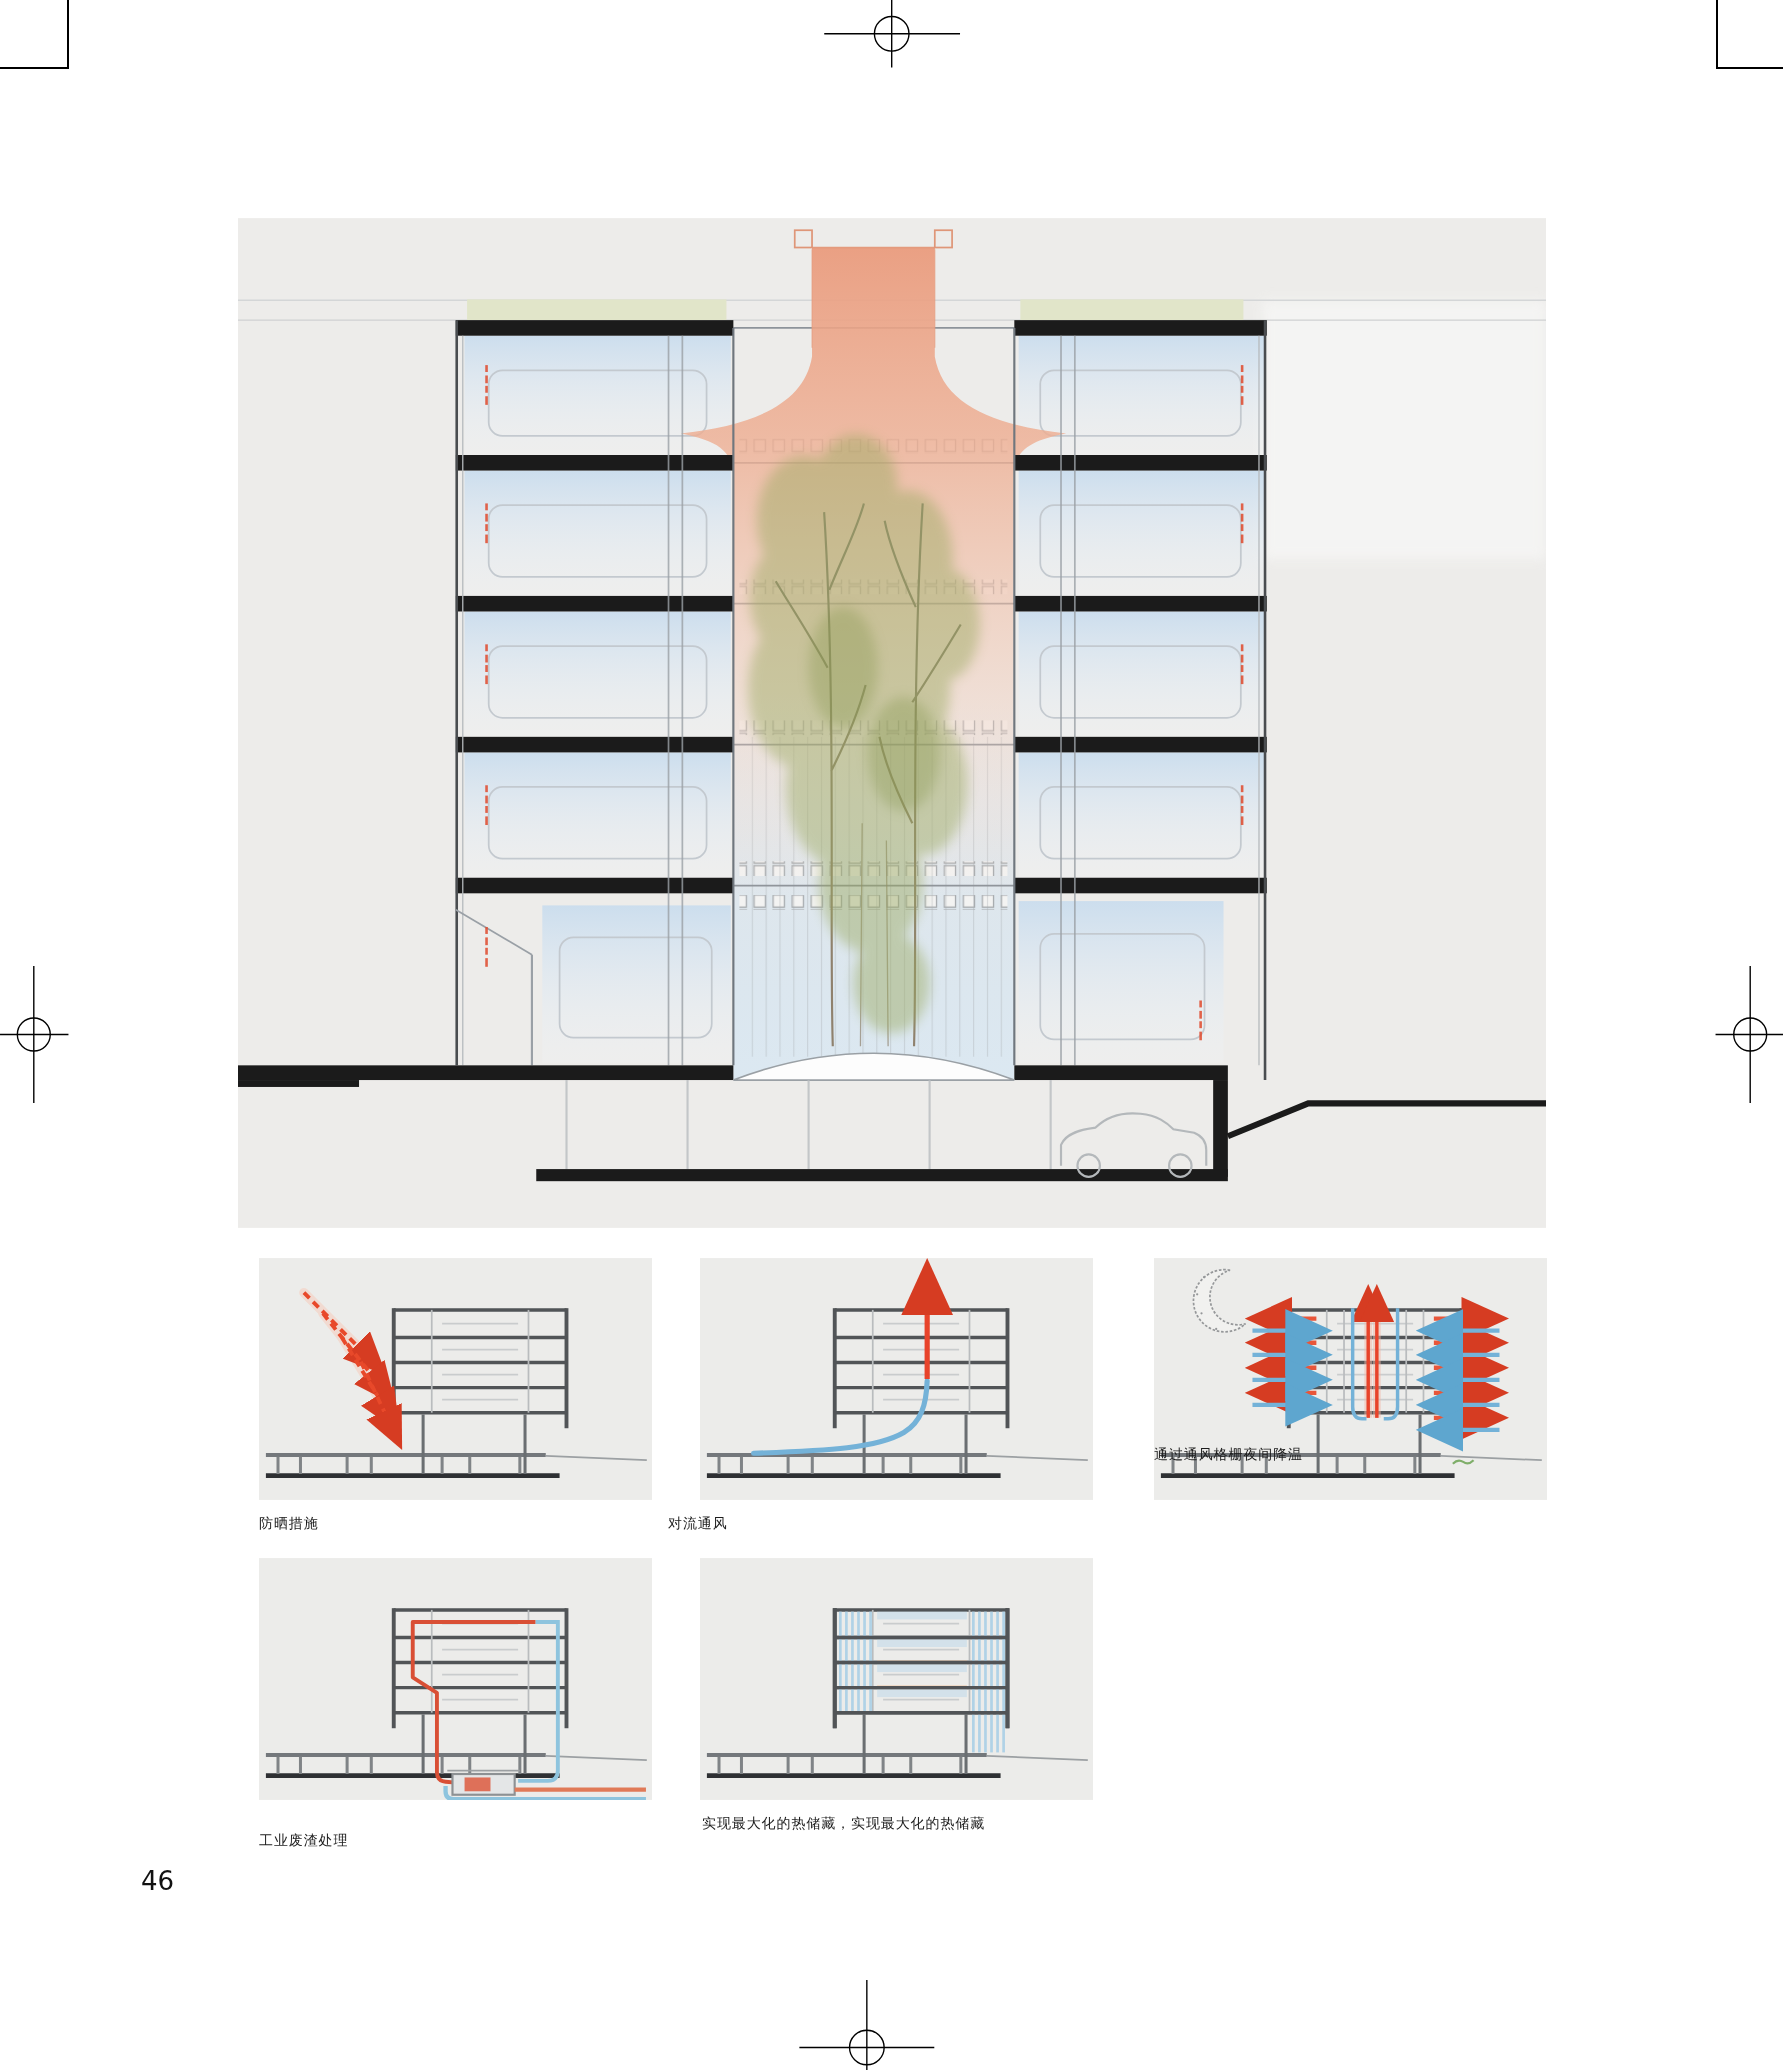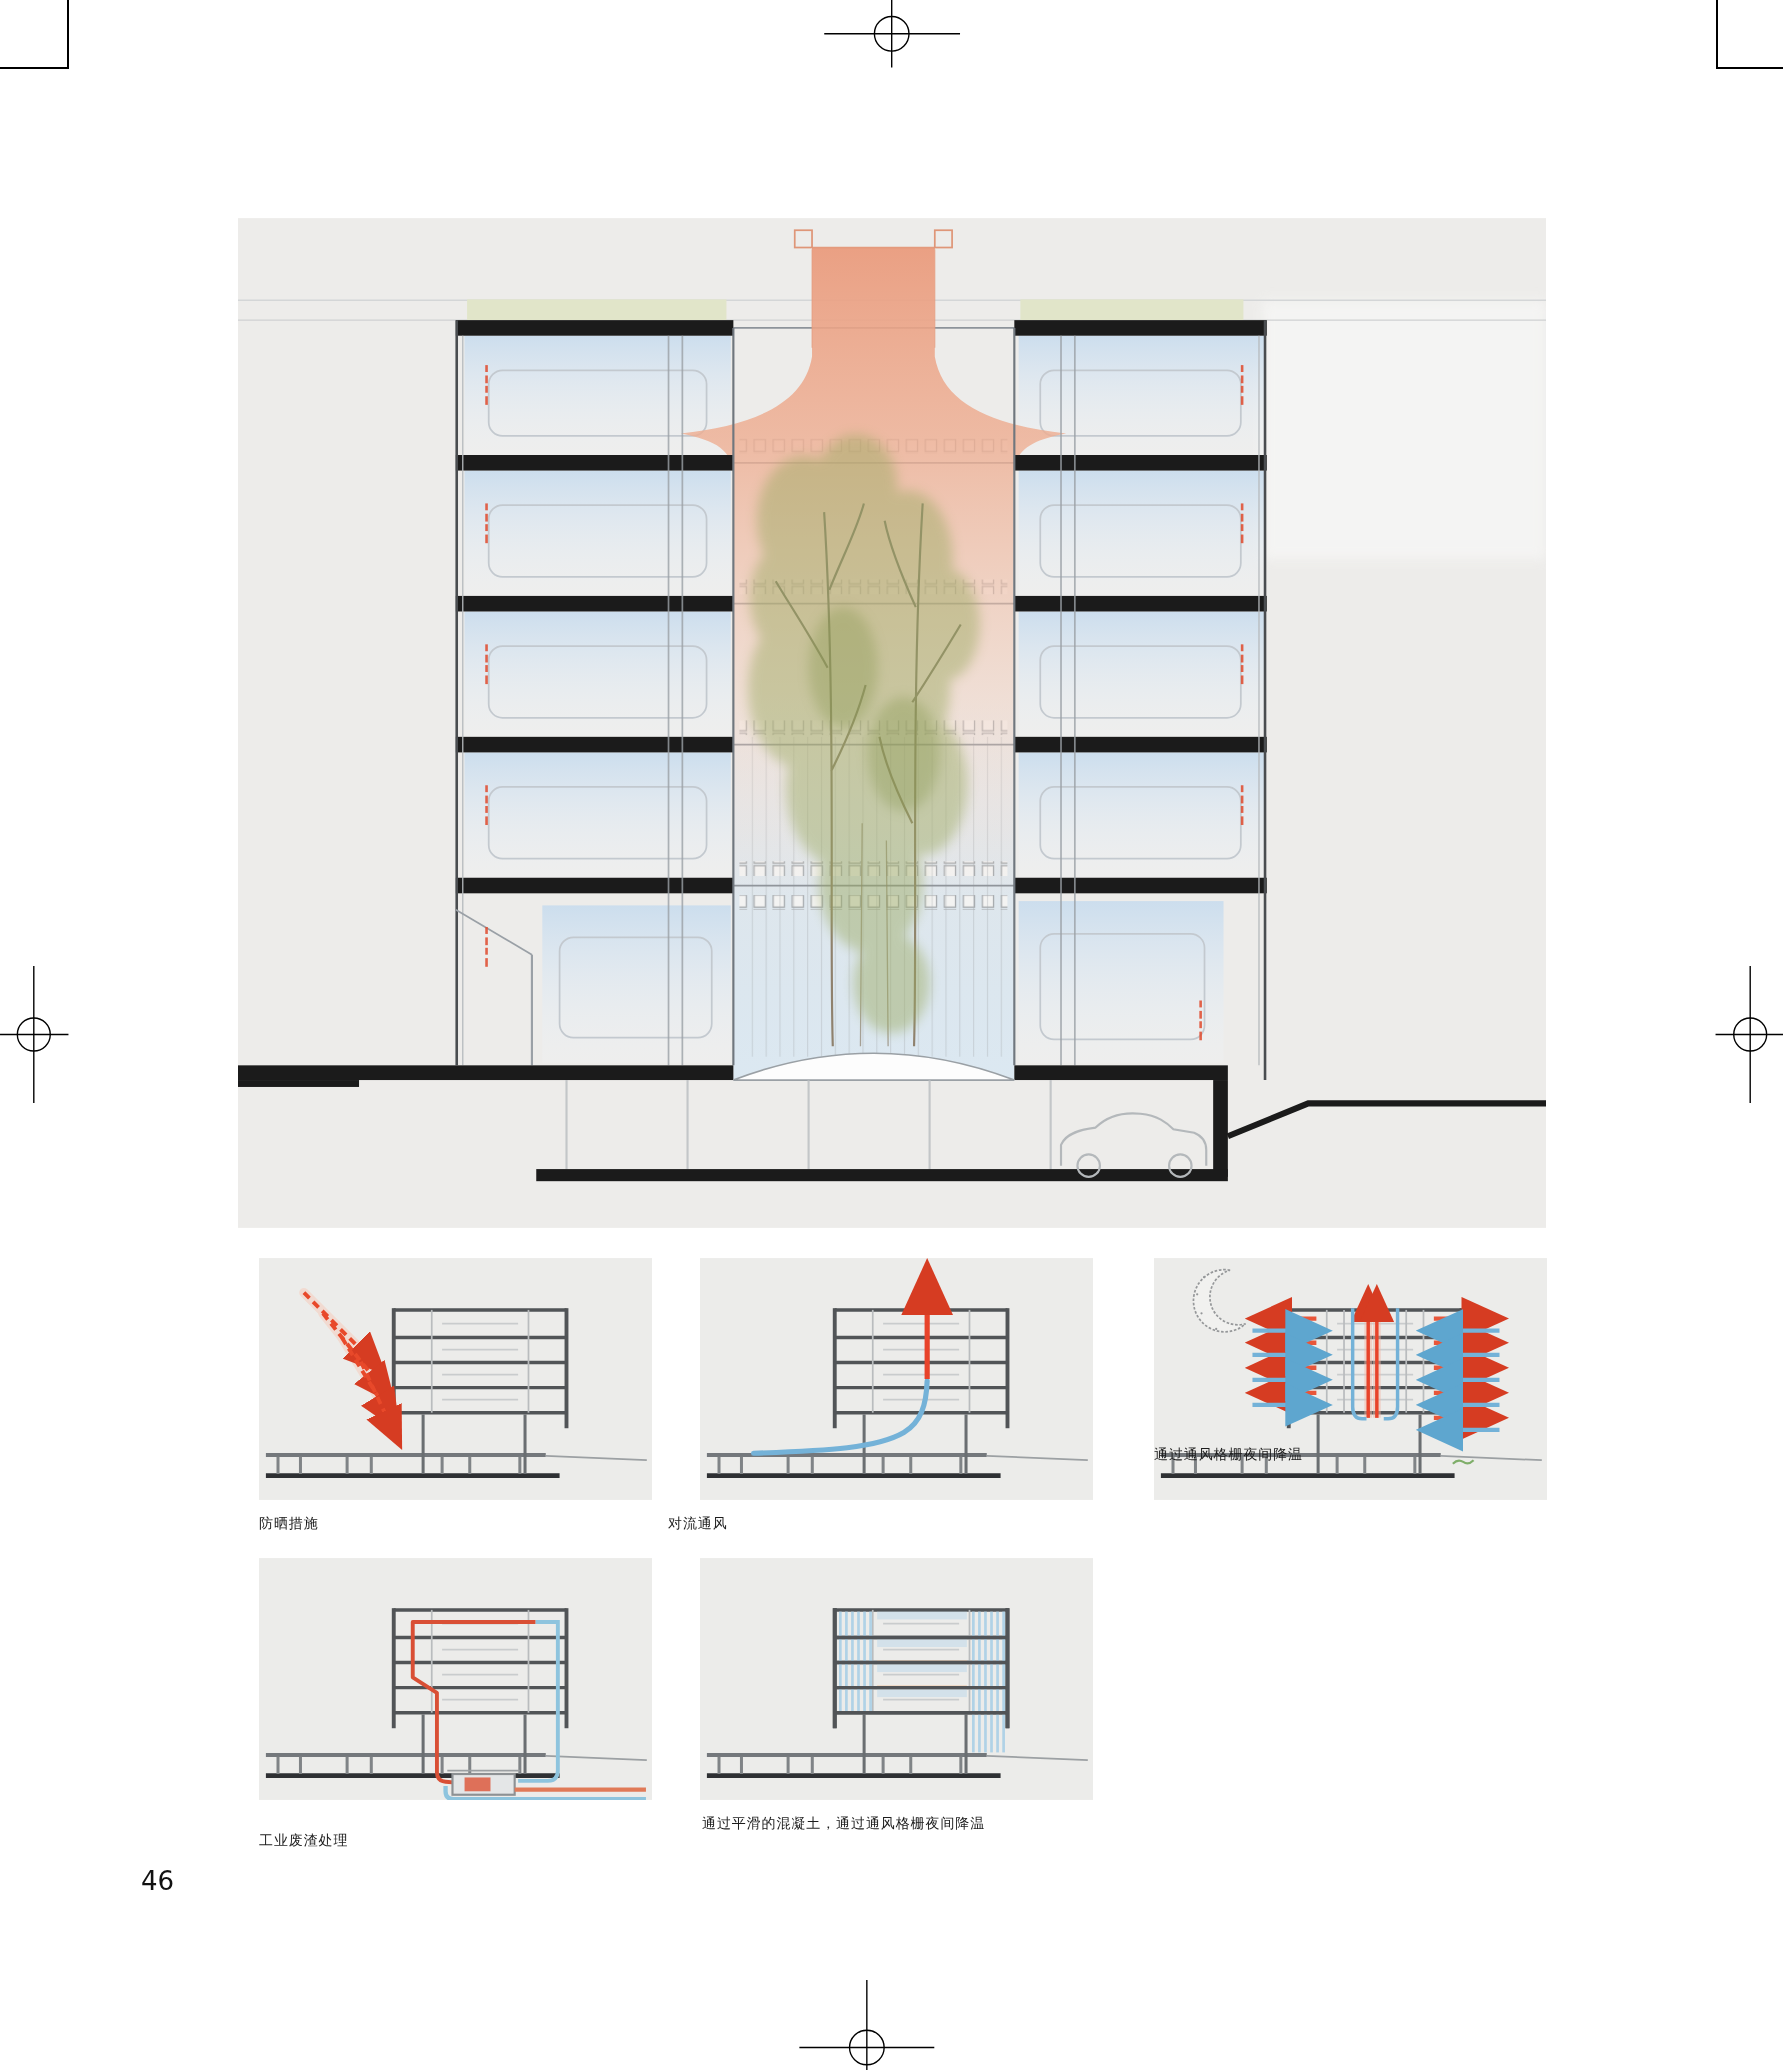--- a/index.html
+++ b/index.html
@@ -425,16 +425,16 @@
   <g stroke="#515457" stroke-width="4.5">
     <line x1="156" y1="58" x2="156" y2="197"></line>
       <line x1="356" y1="58" x2="356" y2="197"></line>
   </g>
 </svg>
 
 <div class="abs caption" style="left:259px;top:1515px">防晒措施</div>
 <div class="abs caption" style="left:668px;top:1515px">对流通风</div>
 <div class="abs caption" style="left:1154px;top:1446px">通过通风格栅夜间降温</div>
 <div class="abs caption" style="left:259px;top:1832px">工业废渣处理</div>
-<div class="abs caption" style="left:702px;top:1815px">通过平滑的混凝土，通过通风格栅夜间降温</div>
+<div class="abs caption" style="left:702px;top:1815px">实现最大化的热储藏，实现最大化的热储藏</div>
 
 <div class="abs pagenum" style="left:141px;top:1866px">46</div>
 
 
 </body></html>

